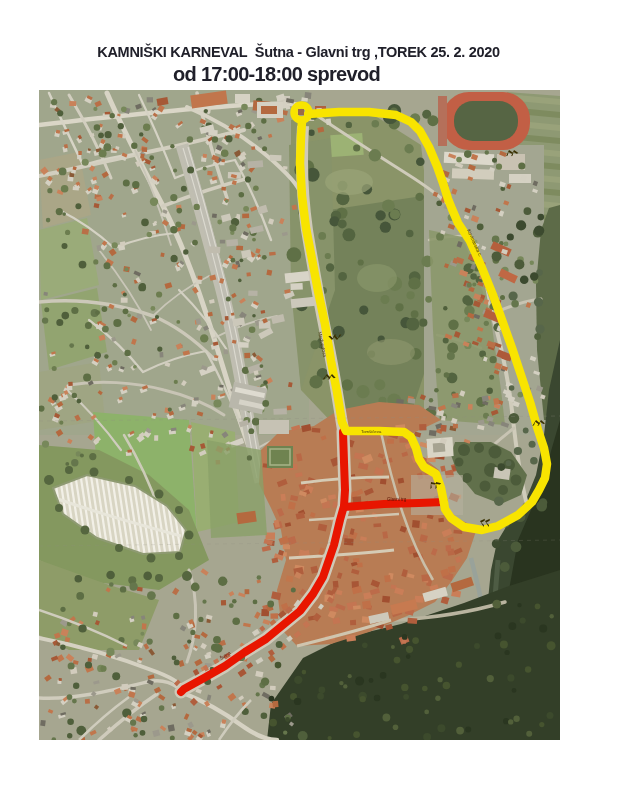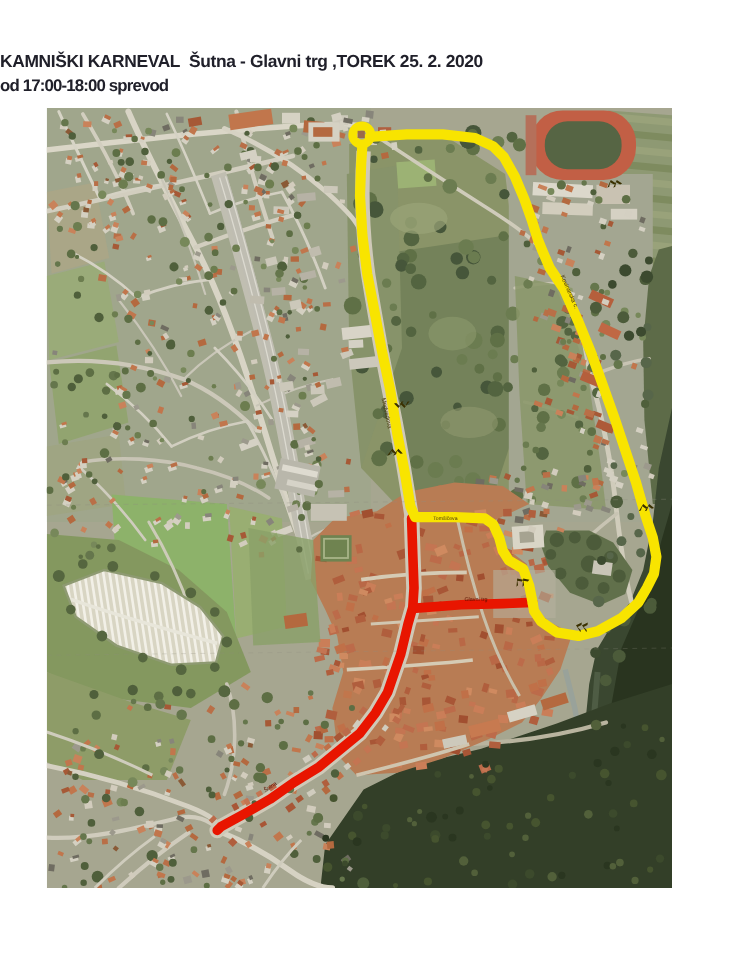--- a/index.html
+++ b/index.html
@@ -1,17 +1,17 @@
 <!DOCTYPE html>
 <html><head><meta charset="utf-8">
 <style>
 html,body{margin:0;padding:0;background:#ffffff;width:618px;height:800px;overflow:hidden}
-.title{font-family:"Liberation Sans",sans-serif;font-weight:bold;color:#20202a;text-align:left}
+.title{font-family:"Liberation Sans",sans-serif;font-weight:bold;color:#20202a;text-align:center}
 #t1{position:absolute;left:0;top:44px;width:597px;font-size:14.5px;letter-spacing:-0.3px}
-#t2{position:absolute;left:0;top:63px;width:553px;font-size:14px;letter-spacing:-0.7px}
+#t2{position:absolute;left:0;top:63px;width:553px;font-size:20px;letter-spacing:-0.7px}
 #map{position:absolute;left:39px;top:90px;width:521px;height:650px;filter:blur(0.35px)}
 </style></head>
 <body>
 <div id="t1" class="title">KAMNIŠKI KARNEVAL&nbsp; Šutna - Glavni trg ,TOREK 25. 2. 2020</div>
 <div id="t2" class="title">od 17:00-18:00 sprevod</div>
 <svg id="map" viewBox="0 0 521 650" preserveAspectRatio="none">
 <rect width="521" height="650" fill="#a6a690"></rect>
 <rect x="0" y="0" width="270" height="345" fill="#a0a68c"></rect>
 <path d="M0,70 L40,62 L52,125 L4,138 Z" fill="#aaa687"></path>
 <path d="M0,140 L48,128 L60,195 L2,210 Z" fill="#9aab79"></path>

